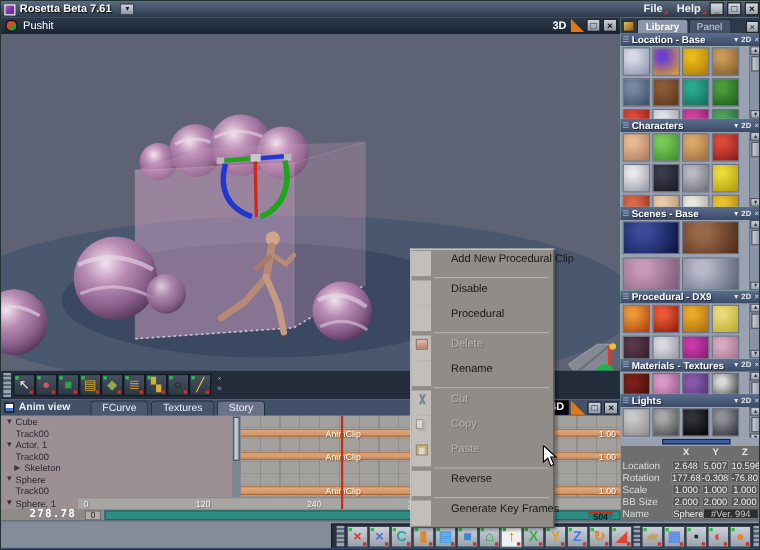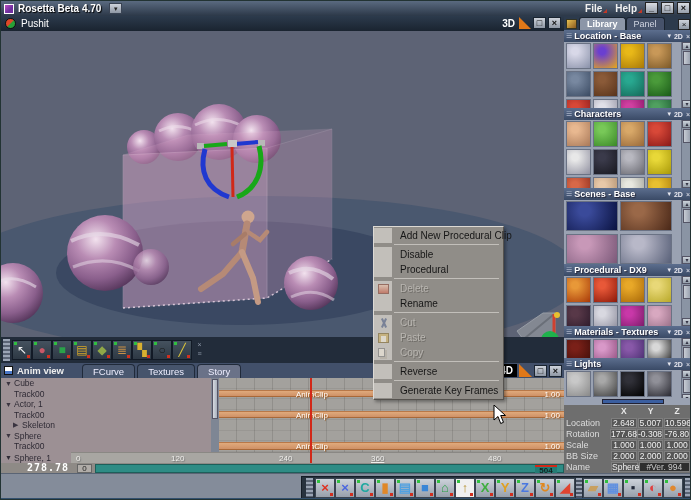--- a/index.html
+++ b/index.html
@@ -95,21 +95,21 @@
   #bottom-strip{position:absolute;left:0;top:472px;width:691px;height:28px;background:#848c9a;border-top:1px solid #5a6474;}
   #dock{position:absolute;left:300px;top:2px;height:23px;background:#28323e;border:1px solid #141c26;display:flex;align-items:center;padding:0 2px;}
   .dock-tile{position:relative;width:20px;height:20px;background:linear-gradient(180deg,#ccd2da,#97a0ab);border:1px solid #3a4450;font-size:13px;font-weight:bold;line-height:18px;text-align:center;}
   .dock-tile.selected{background:#f0f0f0;}
   .dock-tile:before{content:"";position:absolute;left:1px;top:1px;width:3px;height:3px;background:#30c040;}
   .dock-tile:after{content:"";position:absolute;right:1px;bottom:1px;width:3px;height:3px;background:#d03020;}
   .dock-sep{width:6px;height:20px;background:repeating-linear-gradient(180deg,#9aa4b4 0 2px,#4a5464 2px 4px);margin:0 1px;}
   #bottom-edge{position:absolute;left:0;bottom:0;width:691px;height:3px;background:#33506e;}
   
   #context-menu{position:absolute;left:372px;top:225px;width:131px;background:#908d88;border:1px solid;border-color:#dcd9d4 #55524e #55524e #dcd9d4;box-shadow:2px 2px 3px rgba(0,0,0,0.35);padding:1px 0;}
-  .cm-item{position:relative;height:15px;line-height:15px;padding-left:26px;font-size:10px;color:#161616;white-space:nowrap;background:linear-gradient(90deg,#c2bfba 0 18px,transparent 18px);}
+  .cm-item{position:relative;height:23px;line-height:15px;padding-left:36px;font-size:10px;color:#161616;white-space:nowrap;background:linear-gradient(90deg,#c2bfba 0 18px,transparent 18px);}
   .cm-item.disabled{color:#b8b5b0;text-shadow:1px 1px 0 #6e6b66;}
   .cm-sep{height:1px;margin:1px 4px 2px 20px;background:#6e6b66;border-bottom:1px solid #c2bfba;}
   .mic{position:absolute;left:4px;top:3px;width:11px;height:10px;}
   .mic.dim{opacity:.6;}
   .mic-delete{background:linear-gradient(180deg,#e8c0a8,#c05038);border:1px solid #7a3828;}
   .mic-cut:before,.mic-cut:after{content:"";position:absolute;left:5px;top:0;width:2px;height:10px;background:#4a5a80;}
   .mic-cut:before{transform:rotate(25deg);} .mic-cut:after{transform:rotate(-25deg);}
   .mic-copy{width:7px;height:9px;background:#eee8da;border:1px solid #777;box-shadow:2px 2px 0 #b0ab9e;}
   .mic-paste{background:#c8a858;border:1px solid #776027;}
   .mic-paste:before{content:"";position:absolute;left:2px;top:2px;width:5px;height:6px;background:#f0ead8;}
@@ -118,21 +118,21 @@
   
   #cursor{position:absolute;left:492px;top:404px;}
 </style>
 </head>
 <body>
 
 <div id="app">
 
   <div id="titlebar">
     <span class="app-icon"></span>
-    <span class="title">Rosetta Beta 4.70</span>
+    <span class="title">Rosetta Beta 7.61</span>
     <span class="tb-dd">▾</span>
     <div class="tb-right">
       <span class="menu-item">File</span>
       <span class="menu-item">Help</span>
       <span class="winbtn">_</span>
       <span class="winbtn">□</span>
       <span class="winbtn">×</span>
     </div>
   </div>
 
@@ -482,21 +482,21 @@
         <div class="grow"></div>
         <div class="grow">
             <div class="clipbar">
               <span class="clip-label">AnimClip</span>
               <span class="clip-val">1.00</span>
             </div>
           </div>
       </div>
       <div id="tl-ruler">
           <span class="rmark" style="left: 5px;">0</span>
-          <span class="rmark" style="left: 100px;">120</span>
+          <span class="rmark" style="left: 107px;">120</span>
           <span class="rmark" style="left: 208px;">240</span>
           <span class="rmark" style="left: 300px; text-decoration: underline;">360</span>
           <span class="rmark" style="left: 417px;">480</span>
         </div>
       <div id="playhead"></div>
     </div>
     <div id="tl-bottom">
       <span id="frame-box">278.78</span>
       <span id="zero-box">0</span>
       <div id="teal-bar">
@@ -537,22 +537,22 @@
   <div id="context-menu">
       <div class="cm-item"><span>Add New Procedural Clip</span></div>
       <div class="cm-sep"></div>
       <div class="cm-item"><span>Disable</span></div>
       <div class="cm-item"><span>Procedural</span></div>
       <div class="cm-sep"></div>
       <div class="cm-item disabled"><span class="mic mic-delete dim"></span><span>Delete</span></div>
       <div class="cm-item"><span>Rename</span></div>
       <div class="cm-sep"></div>
       <div class="cm-item disabled"><span class="mic mic-cut dim"></span><span>Cut</span></div>
+      <div class="cm-item disabled"><span class="mic mic-copy dim"></span><span>Copy</span></div>
       <div class="cm-item disabled"><span class="mic mic-paste dim"></span><span>Paste</span></div>
-      <div class="cm-item disabled"><span class="mic mic-copy dim"></span><span>Copy</span></div>
       <div class="cm-sep"></div>
       <div class="cm-item"><span>Reverse</span></div>
       <div class="cm-sep"></div>
       <div class="cm-item"><span>Generate Key Frames</span></div>
     </div>
 
   <svg id="cursor" width="16" height="20" viewBox="0 0 16 20">
     <polygon points="1,0 1,15 5,11.5 7.7,18.5 10.5,17.3 7.7,10.5 12.5,10.5" fill="#fff" stroke="#000" stroke-width="1"></polygon>
   </svg>
 

